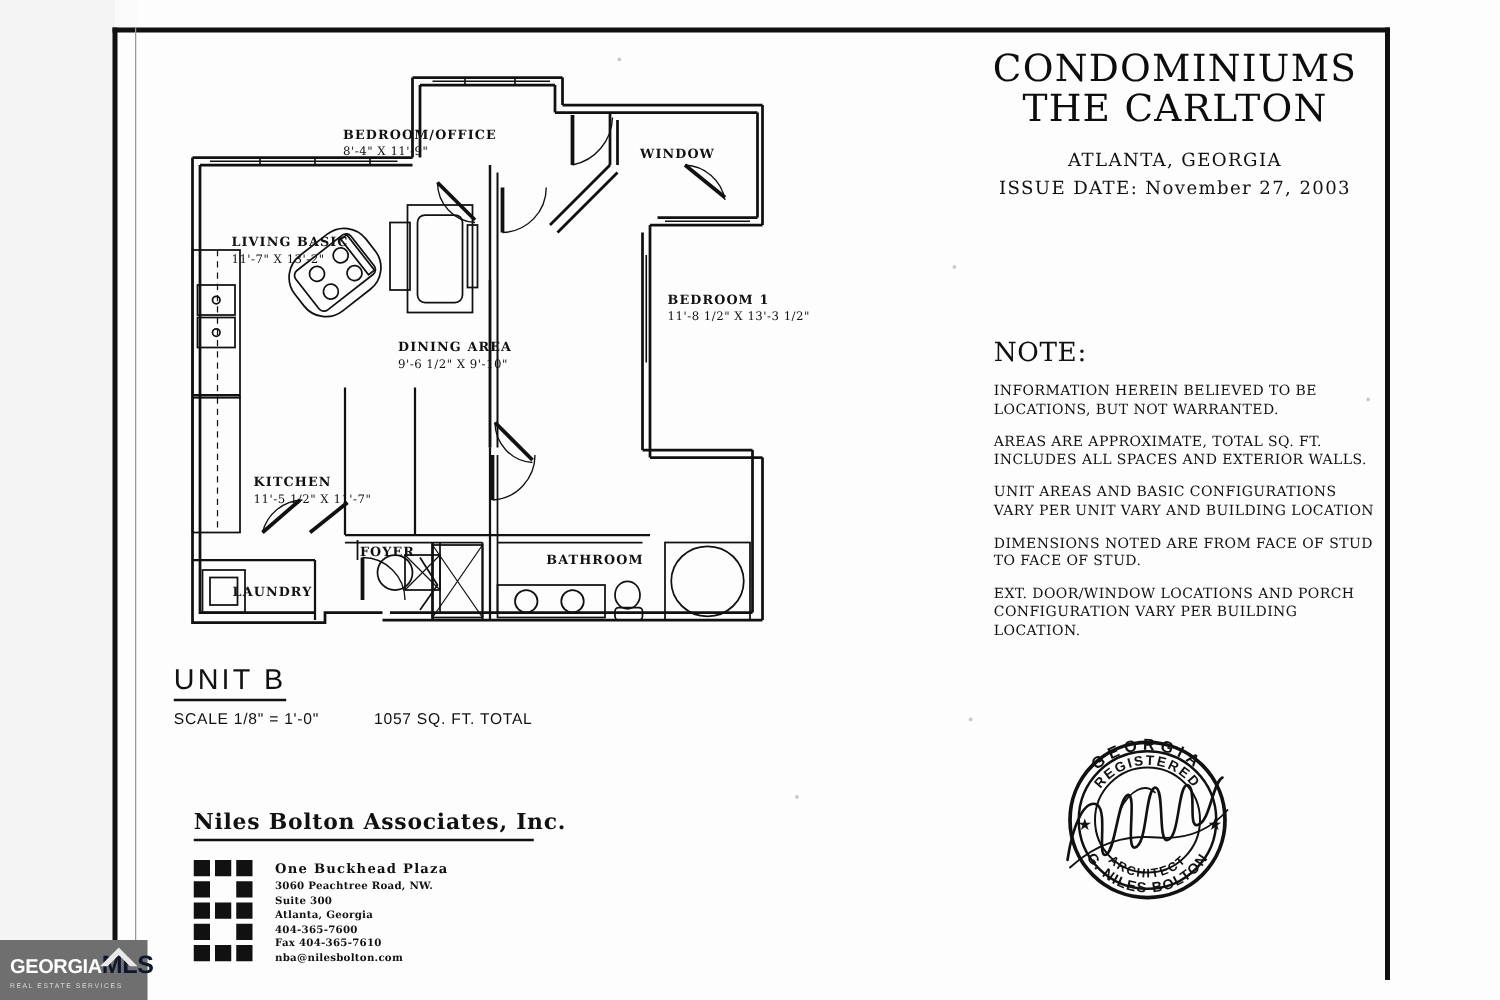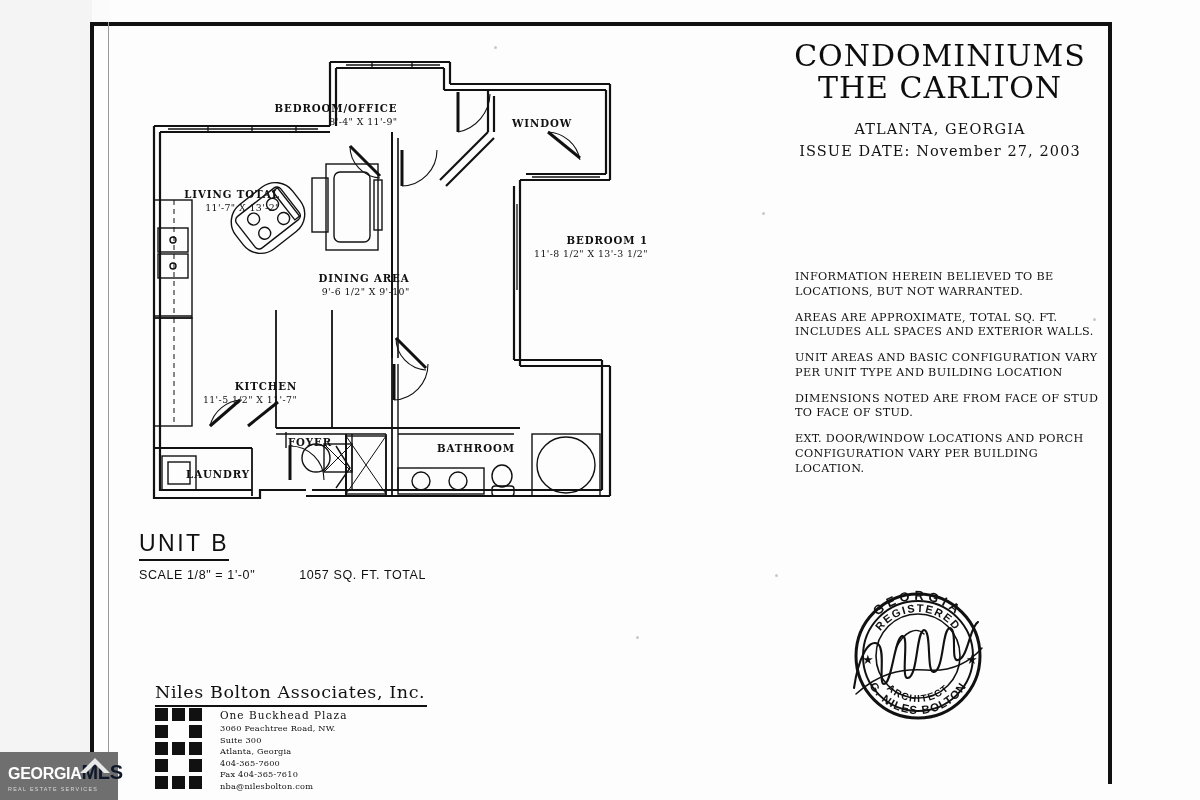--- a/index.html
+++ b/index.html
@@ -34,45 +34,45 @@
           line-height:1.32;color:#111;margin-bottom:11px;}
 
   
   .unitblock{position:absolute;left:139px;top:530px;}
   .unit-name{font-family:"Liberation Sans",sans-serif;font-size:23px;letter-spacing:2.5px;
              color:#111;border-bottom:2px solid #111;display:inline-block;padding-bottom:2px;}
   .unit-row{margin-top:7px;font-family:"Liberation Sans",sans-serif;font-size:12.5px;
             letter-spacing:.6px;color:#111;display:flex;gap:44px;}
 
   
-  .firmblock{position:absolute;left:155px;top:682px;width:300px;}
+  .firmblock{position:absolute;left:155px;top:648px;width:300px;font-weight:bold;}
   .firm-name{font-family:"DejaVu Serif",serif;font-size:17.5px;letter-spacing:.6px;color:#111;}
   .firm-rule{border-top:2px solid #111;margin-top:3px;width:272px;}
-  .firm-body{display:flex;gap:18px;margin-top:1px;}
+  .firm-body{display:flex;gap:18px;margin-top:15px;}
   .logo-grid{display:grid;grid-template-columns:repeat(3,13px);grid-auto-rows:13px;gap:4px;width:47px;}
   .logo-cell{background:#111;}
   .logo-cell.off{background:transparent;}
   .firm-addr{font-family:"DejaVu Serif",serif;font-size:8.2px;line-height:1.42;color:#111;letter-spacing:.2px;}
   .firm-addr .a1{font-size:10.5px;letter-spacing:1px;}
 
   
   .seal{position:absolute;left:838px;top:578px;width:160px;height:150px;}
 
   
   .mls{position:absolute;left:0;bottom:0;width:118px;height:48px;background:#6f6f6f;
        display:flex;flex-direction:column;justify-content:center;padding-left:8px;box-sizing:border-box;}
   .mls-row{display:flex;align-items:baseline;}
   .mls-g{font-family:"Liberation Sans",sans-serif;font-size:16px;font-weight:700;color:#ffffff;letter-spacing:-.3px;}
   .mls-m{font-family:"Liberation Sans",sans-serif;font-size:20px;font-weight:700;color:#0f172a;letter-spacing:-.3px;}
   .mls-tag{font-family:"Liberation Sans",sans-serif;font-size:5.4px;color:#d8d8d8;letter-spacing:1.3px;margin-top:2px;}
   .mls-roof{position:absolute;right:6px;top:4px;}
 
   
   .plan{position:absolute;left:140px;top:28px;width:520px;height:490px;}
-  .rlabel{position:absolute;text-align:right;font-family:"DejaVu Serif",serif;
+  .rlabel{position:absolute;text-align:left;font-family:"DejaVu Serif",serif;
           color:#111;line-height:1.35;white-space:nowrap;}
   .rname{font-size:10.2px;letter-spacing:.9px;font-weight:700;}
   .rdim{font-size:9.4px;letter-spacing:.4px;}
   .speck{position:absolute;background:#c9c9c9;border-radius:50%;}
 </style>
 </head>
 <body>
 
 <div id="sheet">
 
@@ -85,23 +85,24 @@
   <div class="titleblock">
     <div class="title-main">CONDOMINIUMS</div>
     <div class="title-main">THE CARLTON</div>
     <div class="title-sub">
       <div>ATLANTA, GEORGIA</div>
       <div>ISSUE DATE: November 27, 2003</div>
     </div>
   </div>
 
   <div class="noteblock">
+    <div class="note-head">NOTE:</div>
     <div class="note-p">INFORMATION HEREIN BELIEVED TO BE LOCATIONS, BUT NOT WARRANTED.</div>
     <div class="note-p">AREAS ARE APPROXIMATE, TOTAL SQ. FT. INCLUDES ALL SPACES AND EXTERIOR WALLS.</div>
-    <div class="note-p">UNIT AREAS AND BASIC CONFIGURATION VARY PER UNIT TYPE AND BUILDING LOCATION</div>
+    <div class="note-p">UNIT AREAS AND BASIC CONFIGURATIONS VARY PER UNIT VARY AND BUILDING LOCATION</div>
     <div class="note-p">DIMENSIONS NOTED ARE FROM FACE OF STUD TO FACE OF STUD.</div>
     <div class="note-p">EXT. DOOR/WINDOW LOCATIONS AND PORCH CONFIGURATION VARY PER BUILDING LOCATION.</div>
   </div>
 
   <div class="plan">
     <svg width="520" height="490" viewBox="0 0 520 490">
       <g fill="none" stroke="#111" stroke-width="2.2" stroke-linejoin="miter">
 
         <path d="M14,98 L14,470 L120,470 L120,462 L166,462"></path>
         <path d="M20,104 L20,462 L112,462"></path>
@@ -278,21 +279,21 @@
     <div class="rlabel" style="left:196px;top:74px;transform:translateX(-50%);">
       <div class="rname">BEDROOM/OFFICE</div>
       <div class="rdim">8'-4" X 11'-9"</div>
     </div>
 
     <div class="rlabel" style="left:402px;top:89px;transform:translateX(-50%);">
       <div class="rname">WINDOW</div>
     </div>
 
     <div class="rlabel" style="left:92px;top:160px;transform:translateX(-50%);">
-      <div class="rname">LIVING TOTAL</div>
+      <div class="rname">LIVING BASIC</div>
       <div class="rdim">11'-7" X 13'-2"</div>
     </div>
 
     <div class="rlabel" style="left:404px;top:206px;transform:translateX(-50%);margin-left:47px;">
       <div class="rname">BEDROOM 1</div>
       <div class="rdim">11'-8 1/2" X 13'-3 1/2"</div>
     </div>
 
     <div class="rlabel" style="left:224px;top:244px;transform:translateX(-50%);">
       <div class="rname">DINING AREA</div>

